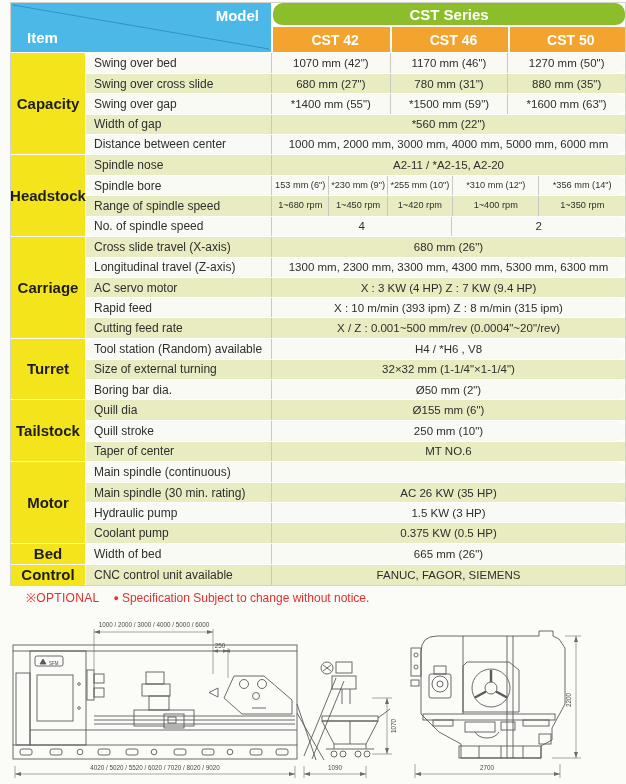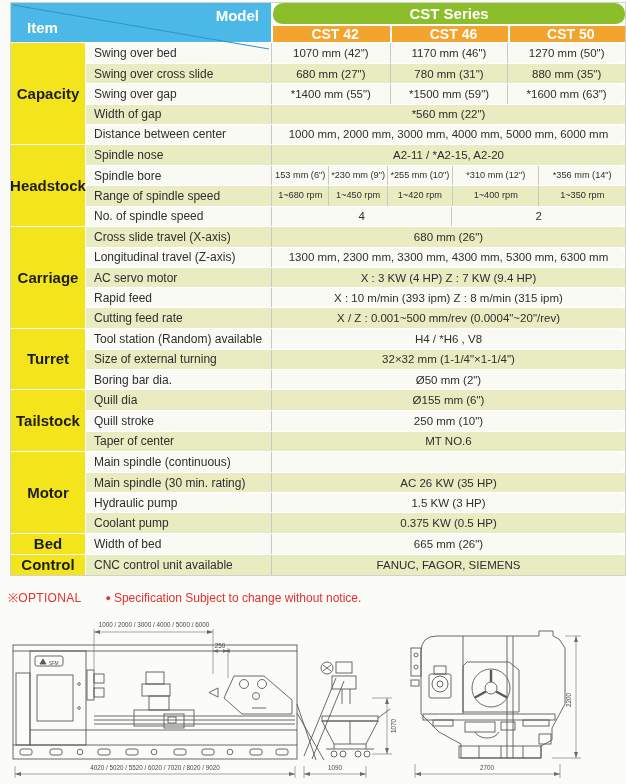--- a/index.html
+++ b/index.html
@@ -9,21 +9,21 @@
     font-family:"Liberation Sans", sans-serif;
     color:#333;
     overflow:hidden;
   }
   .spec-table{
     position:absolute;left:10px;top:2px;width:614px;
     border:1px solid #D2D2CC;
     background:#fff;
   }
   
-  .thead{display:flex;height:39px;}
+  .thead{display:flex;height:49px;}
   .corner{width:260px;background:#4BB8E8;position:relative;flex:none;}
   .corner svg{position:absolute;inset:0;}
   .model-label{position:absolute;top:4px;right:12px;color:#fff;font-weight:bold;font-size:15px;}
   .item-label{position:absolute;bottom:6px;left:16px;color:#fff;font-weight:bold;font-size:15px;}
   .mods{flex:1;display:flex;flex-direction:column;border-left:2px solid #fff;}
   .series{height:24px;box-sizing:border-box;background:#8CBE2B;color:#fff;font-weight:bold;font-size:15px;
           display:flex;align-items:center;justify-content:center;border-bottom:2px solid #fff;border-radius:10px;}
   .mrow{flex:1;display:flex;}
   .mcell{width:33.333%;box-sizing:border-box;background:#F2A42F;color:#fff;font-weight:bold;font-size:14px;
          display:flex;align-items:center;justify-content:center;border-left:2px solid #fff;padding-left:7px;}
@@ -48,21 +48,21 @@
   .v5 .c{font-size:9.2px;}
   .v5 .c:nth-child(1){width:16%;}
   .v5 .c:nth-child(2){width:16.5%;}
   .v5 .c:nth-child(3){width:18.5%;}
   .v5 .c:nth-child(4){width:24.5%;}
   .v5 .c:nth-child(5){width:24.5%;}
   .v2 .c:nth-child(1){width:50.8%;}
   .v2 .c:nth-child(2){width:49.2%;}
   .c.full{width:100%;}
   
-  .footnote{position:absolute;left:8px;top:589px;font-size:12px;color:#E33030;display:flex;gap:24px;align-items:center;justify-content:space-between;}
+  .footnote{position:absolute;left:26px;top:589px;font-size:12px;color:#E33030;display:flex;gap:14px;align-items:center;justify-content:space-between;}
   .footnote .opt{letter-spacing:.3px;}
   .footnote .dot{font-size:9px;margin-right:3px;vertical-align:1px;}
   
   .diag-svg{position:absolute;}
   .diag-svg text{fill:#4a4a4a;font-family:"Liberation Sans",sans-serif;}
 </style>
 </head>
 <body>
 
 <div class="spec-table">

